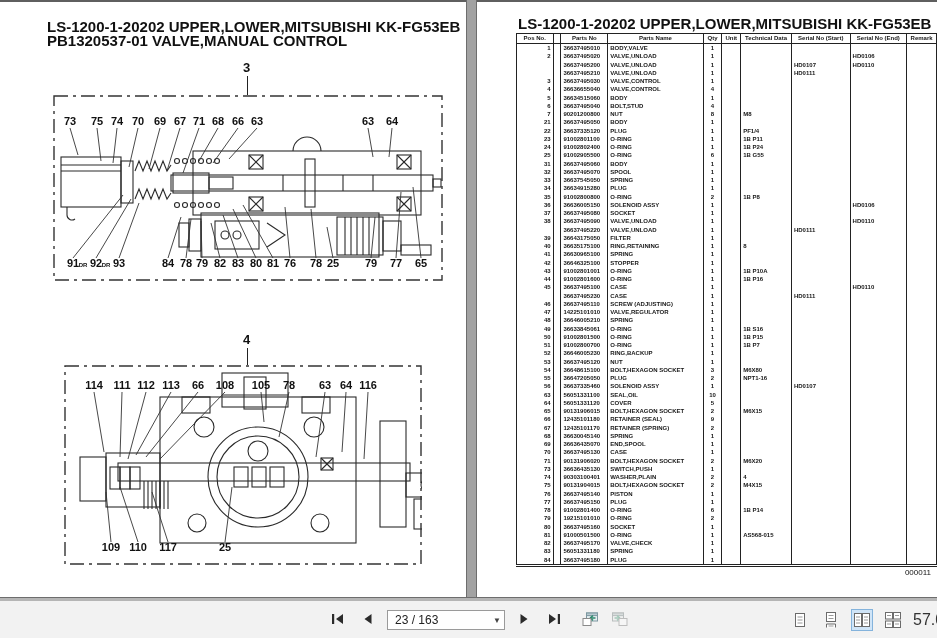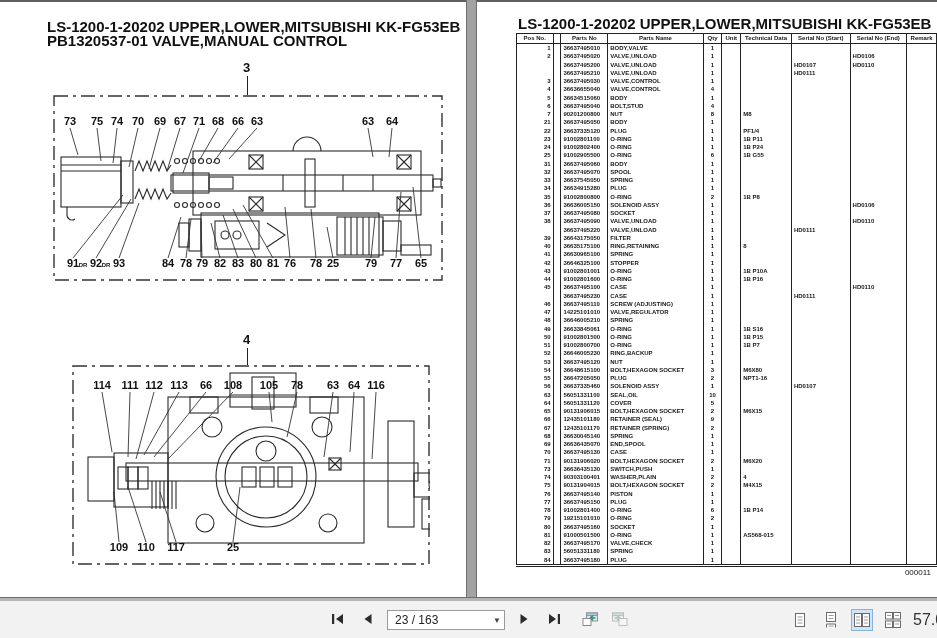--- a/index.html
+++ b/index.html
@@ -185,21 +185,21 @@
           <line x1="343" y1="163" x2="348" y2="97" stroke="#333" stroke-width="0.9"></line>
           <text x="343" y="172" text-anchor="middle" class="callout">77</text>
           <line x1="368" y1="163" x2="360" y2="92" stroke="#333" stroke-width="0.9"></line>
           <text x="368" y="172" text-anchor="middle" class="callout">65</text>
         </svg>
     </div>
 
     <span class="fig-label" style="left:243px;top:330px;">4</span>
     <div class="fig-tick" style="left:247px;top:346px;height:17px;"></div>
 
-    <div class="figure" style="left:72px;top:363px;width:358px;height:200px;text-decoration:underline;">
+    <div class="figure" style="left:64px;top:363px;width:358px;height:200px;text-decoration:underline;">
       <svg id="fig4-svg" width="358" height="200" viewBox="0 0 358 200">
         <rect class="figborder" x="1" y="1" width="356" height="198"></rect>
         <g class="draw">
           <rect x="158" y="8" width="66" height="34"></rect>
           <rect x="180" y="12" width="22" height="32"></rect>
           <line x1="158" y1="30" x2="224" y2="30"></line>
           <rect x="96" y="32" width="196" height="146"></rect>
           <rect x="118" y="32" width="28" height="16"></rect>
           <rect x="238" y="32" width="28" height="16"></rect>
           <circle cx="194" cy="112" r="50"></circle>

